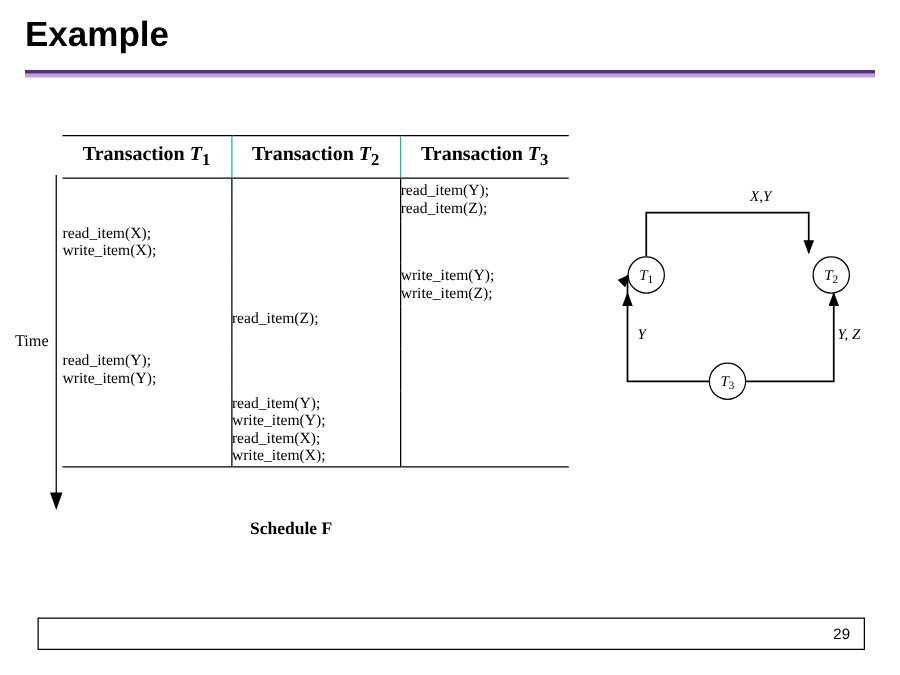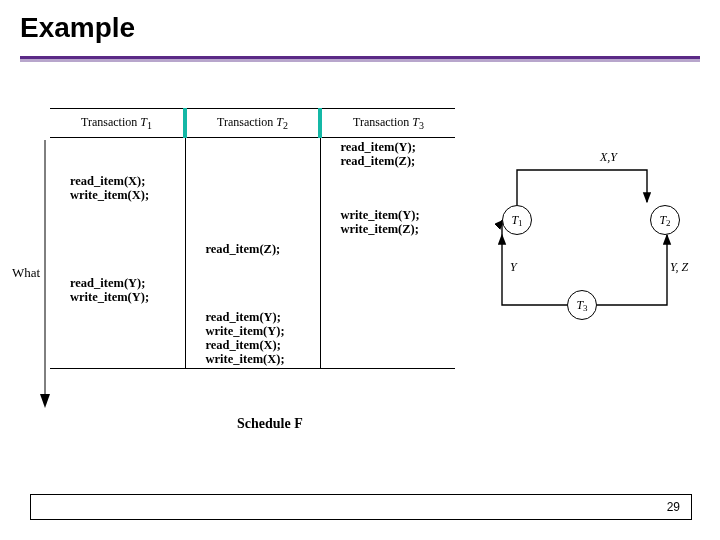--- a/index.html
+++ b/index.html
@@ -51,32 +51,31 @@
   }
   .sched table {
     border-collapse: collapse;
     width: 100%;
     table-layout: fixed;
   }
   .sched th {
     border-top: 1px solid #000;
     border-bottom: 1px solid #000;
     padding: 6px 8px;
-    font-weight: normal;
-    font-size: 12px;
+    font-weight: bold;
+    font-size: 16px;
     text-align: center;
   }
-  .sched th + th { border-left: 4px solid #14b8a6; }
+  .sched th + th { border-left: 1px solid #14b8a6; }
   .sched td {
-    padding: 2px 10px 2px 20px;
+    padding: 2px 10px 2px 0;
     font-size: 12.5px;
     vertical-align: top;
     height: 30px;
     line-height: 14px;
-    font-weight: bold;
   }
   .sched td + td { border-left: 1px solid #000; }
   .sched tbody tr:last-child td { border-bottom: 1px solid #000; }
 
   .time-label {
     position: absolute;
     left: 12px;
     top: 265px;
     font-family: "Times New Roman", Times, serif;
     font-size: 13px;
@@ -87,21 +86,20 @@
     top: 140px;
   }
 
   .caption {
     position: absolute;
     left: 200px;
     top: 416px;
     font-family: "Times New Roman", Times, serif;
     font-weight: bold;
     font-size: 14px;
-    margin-left: 37px;
   }
 
   
   .graph {
     position: absolute;
     left: 482px;
     top: 140px;
     width: 220px;
     height: 200px;
   }
@@ -166,21 +164,21 @@
 
 <div class="slide">
 
   <div class="title">Example</div>
 
   <div class="rule">
     <div class="bar1"></div>
     <div class="bar2"></div>
   </div>
 
-  <div class="time-label">What</div>
+  <div class="time-label">Time</div>
 
   <svg class="time-arrow" width="10" height="270">
     <line x1="5" y1="0" x2="5" y2="258" stroke="#000" stroke-width="1"></line>
     <polygon points="5,268 0,254 10,254" fill="#000"></polygon>
   </svg>
 
   <div class="sched">
     <table>
       <thead>
         <tr>

